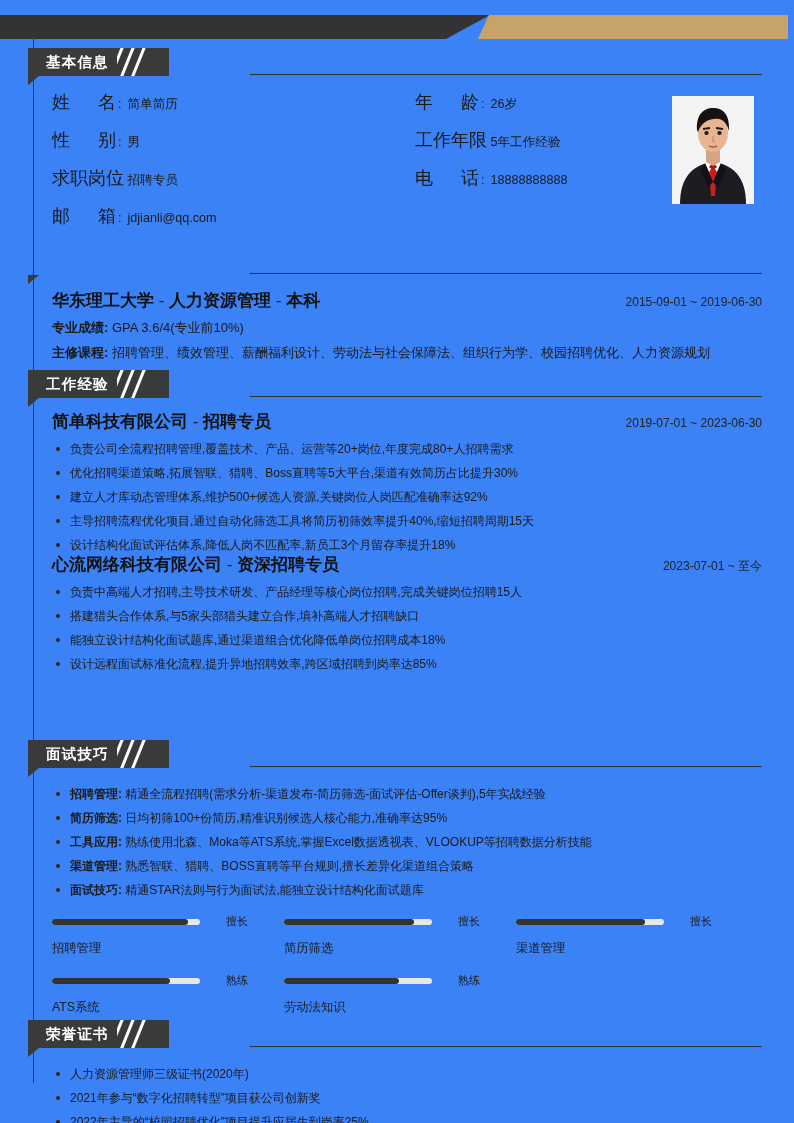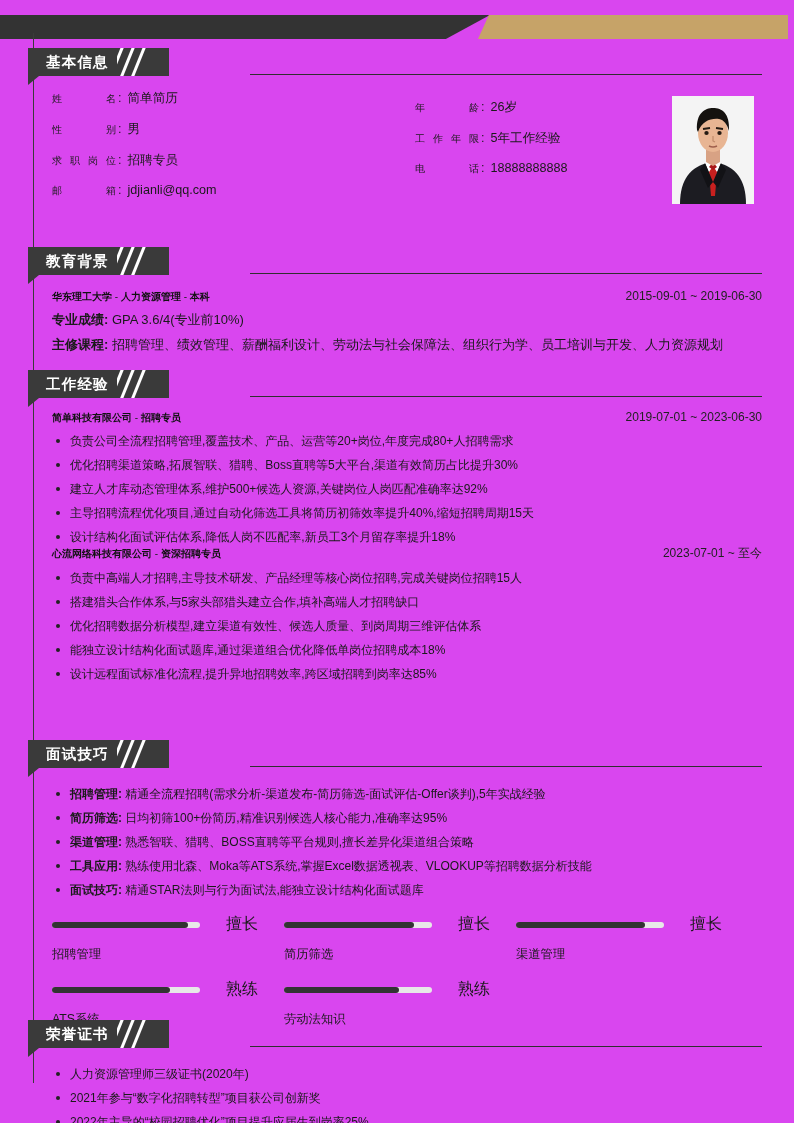--- a/index.html
+++ b/index.html
@@ -3,21 +3,21 @@
 <meta charset="utf-8">
 <style>
   * { box-sizing: border-box; margin: 0; padding: 0; }
   html, body {
     width: 794px; height: 1123px;
     background: #ffffff;
     font-family: "Liberation Sans", "DejaVu Sans", sans-serif;
     color: #1a1a1a;
     overflow: hidden;
   }
-  .page { position: relative; width: 794px; height: 1123px; background: #d946ef; }
+  .page { position: relative; width: 794px; height: 1123px; background: #3b82f6; }
 
   
   .topbar { position: absolute; left: 0; top: 15px; width: 794px; height: 24px; }
   .topbar-dark {
     position: absolute; left: 0; top: 0; width: 490px; height: 24px;
     background: #333333;
     clip-path: polygon(0 0, 100% 0, 91% 100%, 0 100%);
   }
   .topbar-gold {
     position: absolute; left: 478px; top: 0; width: 310px; height: 24px;
@@ -66,21 +66,21 @@
     position: absolute; right: 32px; top: 26px; left: 250px;
     height: 1px; background: #2f2f2f;
   }
 
   
   .sec-body { padding-left: 52px; padding-right: 32px; }
   .row-head {
     display: flex; justify-content: space-between; align-items: baseline;
     font-size: 12.5px;
   }
-  .org { font-weight: bold; color: #111; font-size: 10px; }
+  .org { font-weight: bold; color: #111; font-size: 17px; }
   .org .sep { font-weight: normal; color: #222; }
   .dates { font-size: 12px; color: #222; white-space: nowrap; }
 
   .kv { font-size: 13px; color: #1a1a1a; margin-top: 7px; }
   .kv b { font-weight: bold; }
 
   ul.bullets { list-style: none; margin-top: 4px; }
   ul.bullets li {
     position: relative; padding-left: 18px; font-size: 12px;
     color: #1a1a1a; margin-top: 9px; line-height: 1.25;
@@ -91,21 +91,21 @@
   }
   ul.bullets li b { font-weight: bold; }
 
   
   .info-wrap { position: relative; padding-left: 52px; padding-top: 8px; }
   .info-col { position: absolute; font-size: 12.6px; color: #1a1a1a; }
   .info-item { display: flex; align-items: baseline; margin-bottom: 14px; white-space: nowrap; }
   .info-label {
     display: inline-block; width: 64px;
     text-align: justify; text-align-last: justify;
-    font-size: 10px; color: #1a1a1a;
+    font-size: 18px; color: #1a1a1a;
   }
   .info-colon { padding: 0 6px 0 2px; }
   .info-value { font-size: 12.6px; }
 
   .photo {
     position: absolute; left: 672px; top: 96px; width: 82px; height: 108px;
     background: #f2f2f2; overflow: hidden;
   }
 
   
@@ -114,21 +114,21 @@
   .bar-cell { width: 232px; }
   .bar-top { display: flex; align-items: center; }
   .bar-track {
     position: relative; width: 148px; height: 6px;
     background: #e8e8e8; border-radius: 3px;
   }
   .bar-fill {
     position: absolute; left: 0; top: 0; height: 6px;
     background: #333333; border-radius: 3px;
   }
-  .bar-level { font-size: 16px; color: #1a1a1a; margin-left: 26px; }
+  .bar-level { font-size: 11px; color: #1a1a1a; margin-left: 26px; }
   .bar-name { font-size: 12.3px; color: #1a1a1a; margin-top: 11px; }
 </style>
 </head>
 <body>
 
 <div class="page">
 
   <div class="topbar">
     <div class="topbar-dark"></div>
     <div class="topbar-gold"></div>
@@ -167,21 +167,21 @@
           <span class="info-colon">:</span>
           <span class="info-value">招聘专员</span>
         </div>
         <div class="info-item">
           <span class="info-label">邮箱</span>
           <span class="info-colon">:</span>
           <span class="info-value">jdjianli@qq.com</span>
         </div>
       </div>
 
-      <div class="info-col" style="left:415px; top:8px;margin-top:9px;">
+      <div class="info-col" style="left:415px; top:8px;">
         <div class="info-item">
           <span class="info-label">年龄</span>
           <span class="info-colon">:</span>
           <span class="info-value">26岁</span>
         </div>
         <div class="info-item">
           <span class="info-label">工作年限</span>
           <span class="info-colon">:</span>
           <span class="info-value">5年工作经验</span>
         </div>
@@ -219,45 +219,37 @@
       <ellipse cx="34.5" cy="37" rx="2.2" ry="2" fill="#241a12"></ellipse>
       <ellipse cx="47.5" cy="37" rx="2.2" ry="2" fill="#241a12"></ellipse>
 
       <path d="M41 40 L41 45 L43 46" stroke="#c08a6a" stroke-width="1.2" fill="none"></path>
       <path d="M37 50 Q41 52 45 50" stroke="#9e5f4c" stroke-width="1.4" fill="none"></path>
     </svg>
   </div>
 
   <div class="section" style="top:247px;">
     <div class="sec-head">
-      <div class="tab">
-        <span class="tab-title">教育背景</span>
-        <span class="tab-slashes">
-            <i></i>
-            <i></i>
-            <i></i>
-          </span>
-      </div>
       <div class="tab-wedge"></div>
       <div class="sec-rule"></div>
     </div>
     <div class="sec-body" style="padding-top:8px;">
       <div class="row-head">
         <div class="org">
           <span>华东理工大学</span><span class="sep"> - </span><span>人力资源管理</span><span class="sep"> - </span><span>本科</span>
         </div>
         <div class="dates">2015-09-01 ~ 2019-06-30</div>
       </div>
       <div class="kv">
         <b>专业成绩:</b>
         <span>GPA 3.6/4(专业前10%)</span>
       </div>
       <div class="kv">
         <b>主修课程:</b>
-        <span>招聘管理、绩效管理、薪酬福利设计、劳动法与社会保障法、组织行为学、员工培训与开发、人力资源规划</span>
+        <span>招聘管理、绩效管理、薪酬福利设计、劳动法与社会保障法、组织行为学、校园招聘优化、人力资源规划</span>
       </div>
     </div>
   </div>
 
   <div class="section" style="top:370px;">
     <div class="sec-head">
       <div class="tab">
         <span class="tab-title">工作经验</span>
         <span class="tab-slashes">
             <i></i>
@@ -290,21 +282,20 @@
       <div style="">
         <div class="row-head">
           <div class="org">
             <span>心流网络科技有限公司</span><span class="sep"> - </span><span>资深招聘专员</span>
           </div>
           <div class="dates">2023-07-01 ~ 至今</div>
         </div>
         <ul class="bullets">
           <li>负责中高端人才招聘,主导技术研发、产品经理等核心岗位招聘,完成关键岗位招聘15人</li>
           <li>搭建猎头合作体系,与5家头部猎头建立合作,填补高端人才招聘缺口</li>
-          <li>优化招聘数据分析模型,建立渠道有效性、候选人质量、到岗周期三维评估体系</li>
           <li>能独立设计结构化面试题库,通过渠道组合优化降低单岗位招聘成本18%</li>
           <li>设计远程面试标准化流程,提升异地招聘效率,跨区域招聘到岗率达85%</li>
         </ul>
       </div>
     </div>
   </div>
 
   <div class="section" style="top:740px;">
     <div class="sec-head">
       <div class="tab">
@@ -323,26 +314,26 @@
       <ul class="bullets">
         <li>
           <b>招聘管理:</b>
           <span>精通全流程招聘(需求分析-渠道发布-简历筛选-面试评估-Offer谈判),5年实战经验</span>
         </li>
         <li>
           <b>简历筛选:</b>
           <span>日均初筛100+份简历,精准识别候选人核心能力,准确率达95%</span>
         </li>
         <li>
+          <b>工具应用:</b>
+          <span>熟练使用北森、Moka等ATS系统,掌握Excel数据透视表、VLOOKUP等招聘数据分析技能</span>
+        </li>
+        <li>
           <b>渠道管理:</b>
           <span>熟悉智联、猎聘、BOSS直聘等平台规则,擅长差异化渠道组合策略</span>
-        </li>
-        <li>
-          <b>工具应用:</b>
-          <span>熟练使用北森、Moka等ATS系统,掌握Excel数据透视表、VLOOKUP等招聘数据分析技能</span>
         </li>
         <li>
           <b>面试技巧:</b>
           <span>精通STAR法则与行为面试法,能独立设计结构化面试题库</span>
         </li>
       </ul>
     </div>
 
     <div class="bars">
       <div class="bars-row">

